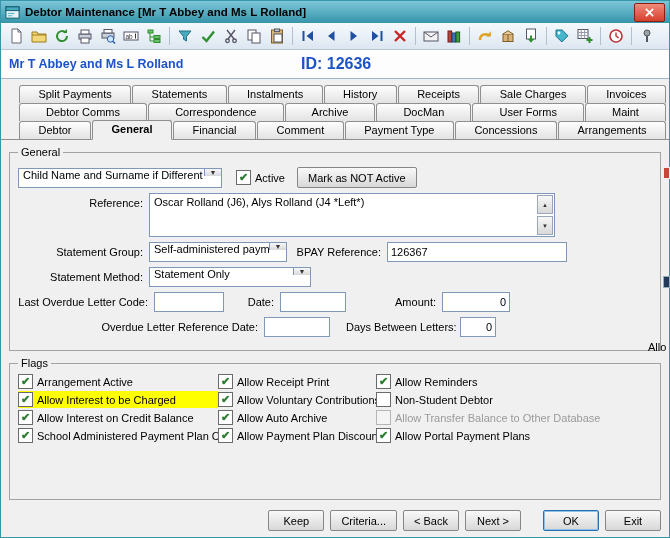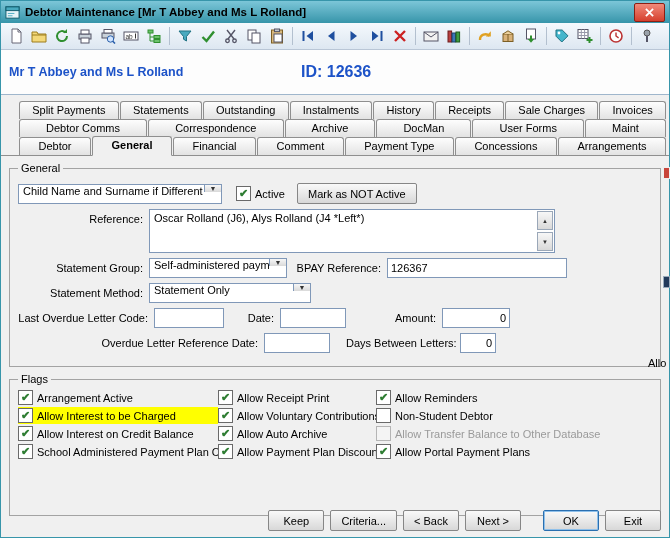--- a/index.html
+++ b/index.html
@@ -18,21 +18,21 @@
   .close-btn{width:29px;height:17px;flex:none;display:flex;align-items:center;justify-content:center;
     background:linear-gradient(#f08a7a,var(--close-red,#d6402e));border:1px solid #8a1f14;border-radius:2px;}
   .close-btn svg{width:9px;height:9px;}
   
   .toolbar{height:26px;flex:none;display:flex;align-items:center;gap:3px;padding:0 5px;
     background:linear-gradient(#f5f9fd,#dde7f1);border-bottom:1px solid #b9c6d6;}
   .tbtn{width:20px;height:20px;display:flex;align-items:center;justify-content:center;border-radius:2px;}
   .tbtn svg{width:16px;height:16px;}
   .tsep{width:1px;height:18px;background:#b3c0cf;margin:0 2px;flex:none;}
   
-  .header{height:28px;flex:none;position:relative;display:flex;align-items:center;padding:8px 8px;
+  .header{height:28px;flex:none;position:relative;display:flex;align-items:center;padding:0 8px;
     background:#fdfdfd;border-bottom:1px solid #9fb6cc;}
   .debtor-name{color:var(--accent,#1d53c8);font-weight:700;font-size:12.5px;}
   .debtor-id{color:var(--accent,#1d53c8);font-weight:700;font-size:16px;position:absolute;left:300px;}
   
   .tabs{flex:none;padding:6px 2px 0;border-bottom:1px solid #8f8f8f;background:#f0f0f0;}
   .tab-row{display:flex;padding-left:16px;}
   .tab{flex:1 1 auto;height:17px;line-height:16px;text-align:center;padding:0 5px;margin-right:1px;
     background:linear-gradient(#fdfdfd,#e3e3e3);border:1px solid #8f8f8f;border-bottom:none;
     border-radius:3px 3px 0 0;white-space:nowrap;overflow:hidden;font-size:11px;}
   .tab.active{background:#f0f0f0;font-weight:700;position:relative;z-index:2;height:18px;
@@ -271,21 +271,20 @@
 
   <div class="header">
     <span class="debtor-name">Mr T Abbey and Ms L Rolland</span>
     <span class="debtor-id">ID: 12636</span>
   </div>
 
   <div class="tabs">
     <div class="tab-row">
         <div class="tab">Split Payments</div>
         <div class="tab">Statements</div>
-        <div class="tab">Outstanding</div>
         <div class="tab">Instalments</div>
         <div class="tab">History</div>
         <div class="tab">Receipts</div>
         <div class="tab">Sale Charges</div>
         <div class="tab">Invoices</div>
       </div>
     <div class="tab-row">
         <div class="tab">Debtor Comms</div>
         <div class="tab">Correspondence</div>
         <div class="tab">Archive</div>

